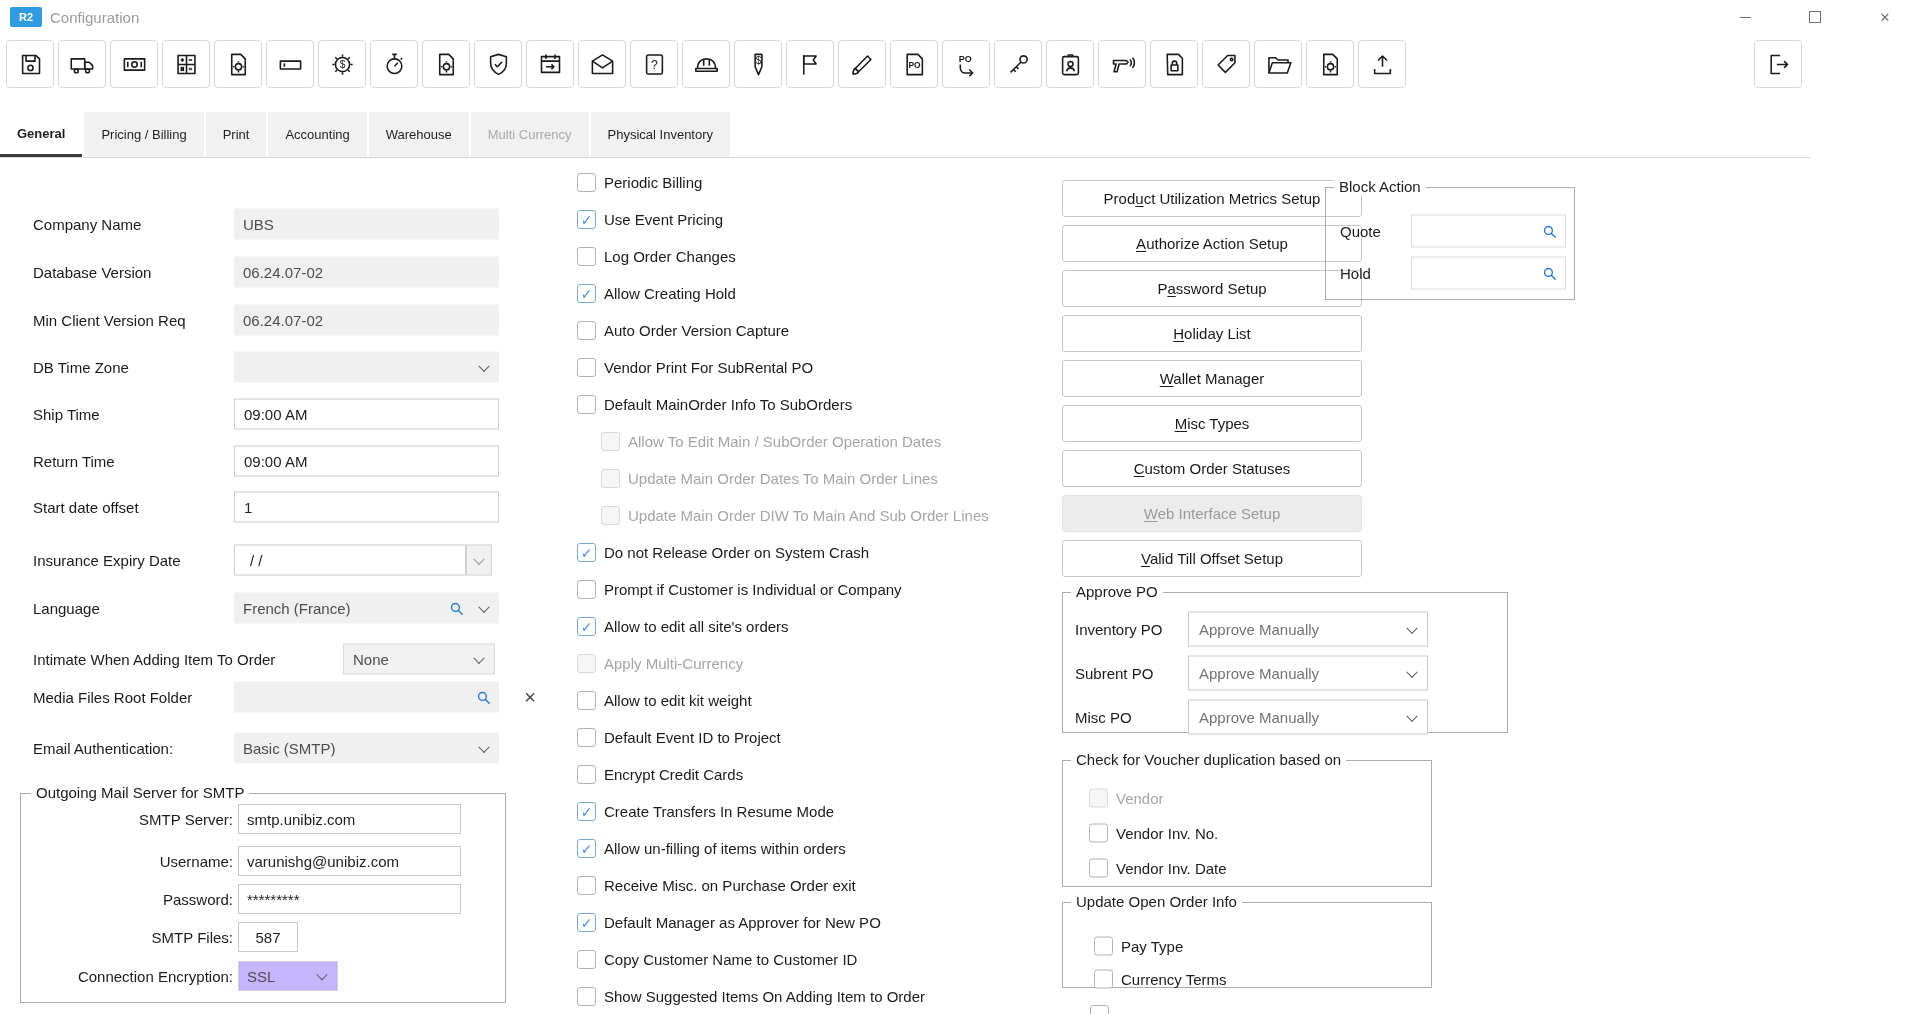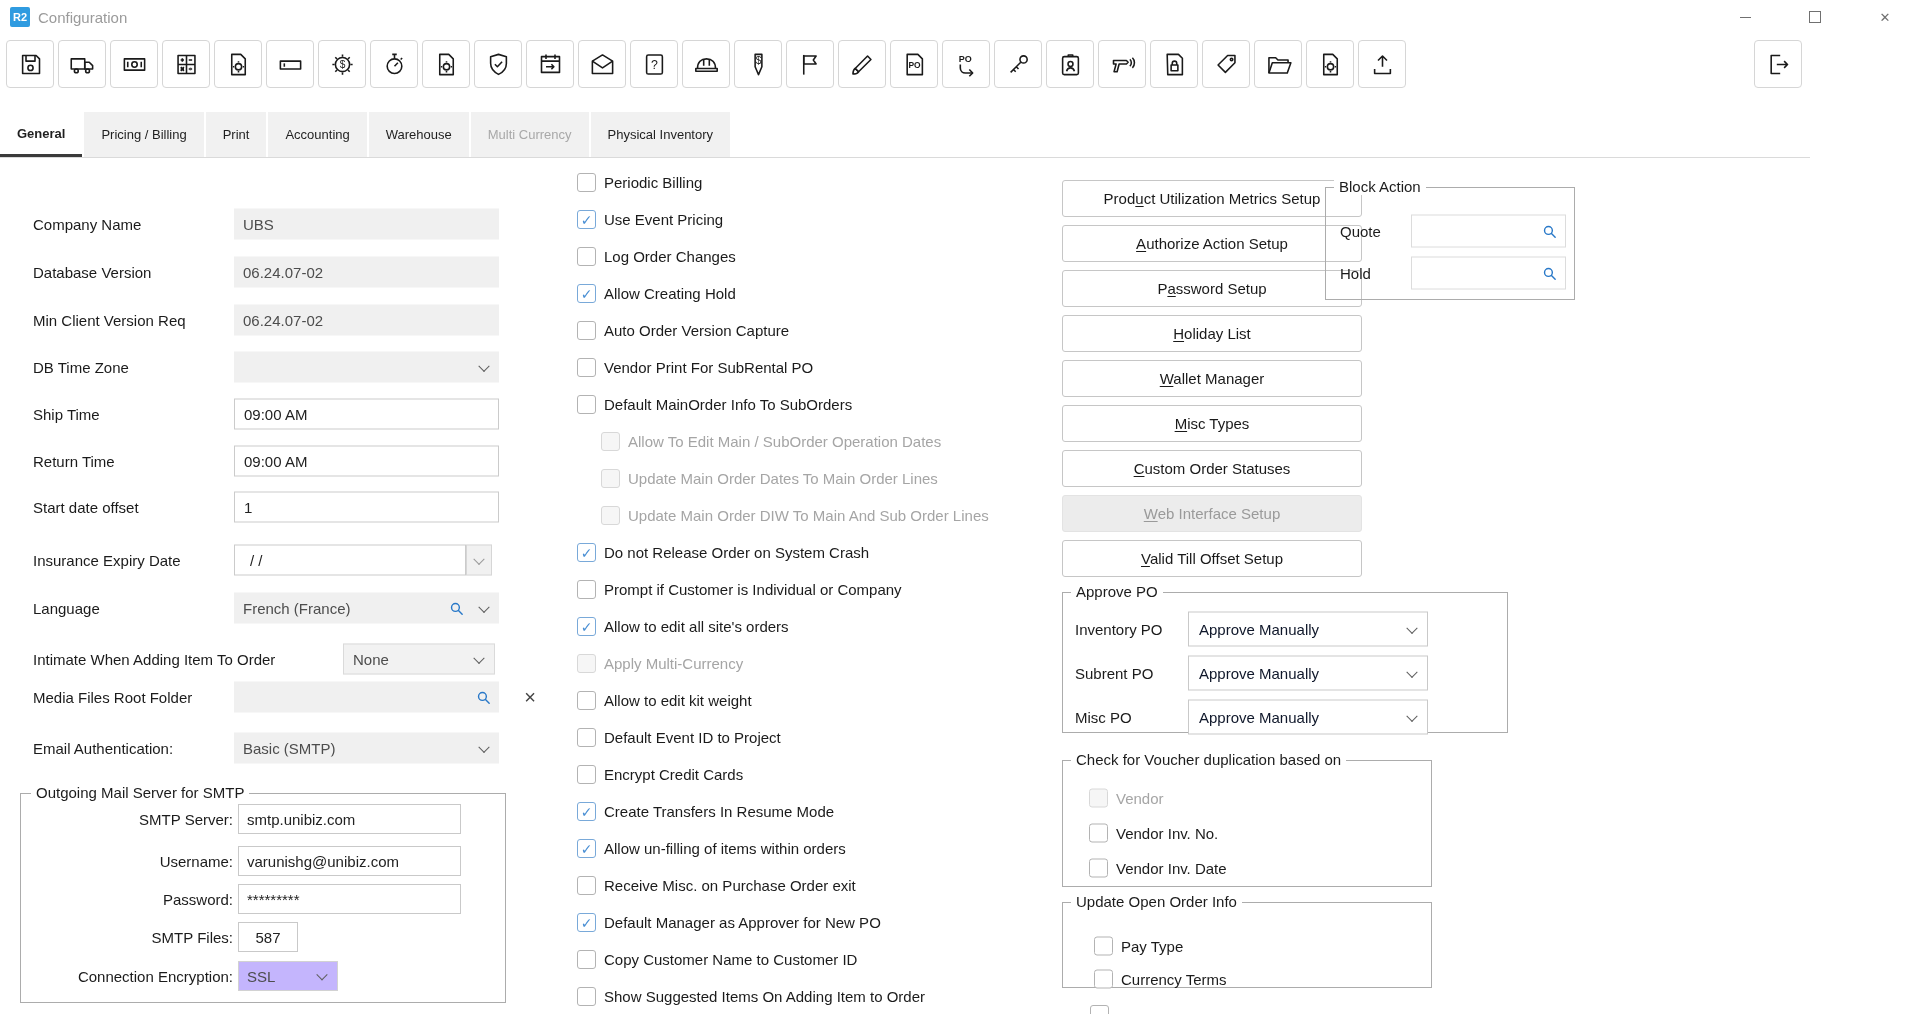--- a/index.html
+++ b/index.html
@@ -1,20 +1,20 @@
 <!DOCTYPE html>
 <html><head>
 <meta charset="utf-8">
 <style>
   html,body{margin:0;padding:0;background:#fff;}
   .screen{position:relative;width:1920px;height:1014px;overflow:hidden;background:#fff;
           font-family:"Liberation Sans",sans-serif;color:#1b1b1b;}
   
   .titlebar{position:absolute;top:0;left:0;right:0;height:34px;display:flex;align-items:center;background:#fff;}
-  .applogo{width:20px;height:20px;margin-left:10px;background:#2f9be0;color:#fff;border-radius:2px;
+  .applogo{width:32px;height:20px;margin-left:10px;background:#2f9be0;color:#fff;border-radius:2px;
            display:flex;align-items:center;justify-content:center;font-size:11px;font-weight:bold;}
   .apptitle{margin-left:8px;font-size:15px;color:#9b9b9b;}
   .wcontrols{position:absolute;right:0;top:0;height:34px;display:flex;}
   .wbtn{width:70px;height:34px;background:transparent;border:none;display:flex;align-items:center;justify-content:center;color:#707070;}
   .glyph-min{width:11px;height:1px;background:#707070;display:block;}
   .glyph-max{width:10px;height:10px;border:1px solid #707070;display:block;}
   .glyph-close{font-size:13px;color:#707070;line-height:1;}
   
   .toolbar{position:absolute;top:40px;left:6px;display:flex;gap:4px;}
   .tool-btn{width:48px;height:48px;background:#fff;border:1px solid #d6d6d6;border-radius:4px;
@@ -69,21 +69,21 @@
         font-size:15px;color:#1a1a1a;text-align:center;font-family:inherit;padding:0;}
   .rbtn.disabled{background:#ececec;border-color:#e3e3e3;color:#9a9a9a;}
   .mn{text-decoration:underline;text-underline-offset:2px;}
   .ba-row{position:absolute;left:0;right:0;height:0;}
   .ba-lab{position:absolute;left:14px;transform:translateY(-50%);font-size:15px;}
   .ba-fld{position:absolute;left:85px;top:0;transform:translateY(-50%);width:155px;height:33px;box-sizing:border-box;
           background:#fff;border:1px solid #dcdcdc;}
   .arow{position:absolute;left:0;right:0;height:0;}
   .a-lab{position:absolute;left:12px;transform:translateY(-50%);font-size:15px;white-space:nowrap;}
   .a-sel{position:absolute;left:125px;top:0;transform:translateY(-50%);width:240px;height:35px;box-sizing:border-box;
-         background:#fff;border:1px solid #c9c9c9;font-size:15px;color:#0f172a;display:flex;align-items:center;padding:0 10px;}
+         background:#fff;border:1px solid #c9c9c9;font-size:15px;color:#737373;display:flex;align-items:center;padding:0 10px;}
   .g-cb{position:absolute;display:flex;align-items:center;gap:8px;transform:translateY(-50%);font-size:15px;white-space:nowrap;}
   .partial-cbx{position:absolute;left:1090px;top:1005px;}
   .hidden-defs{position:absolute;width:0;height:0;overflow:hidden;}
 </style>
 </head>
 <body>
 
 <svg class="hidden-defs" xmlns="http://www.w3.org/2000/svg">
   <defs>
     <g id="stroke-defaults"></g>

